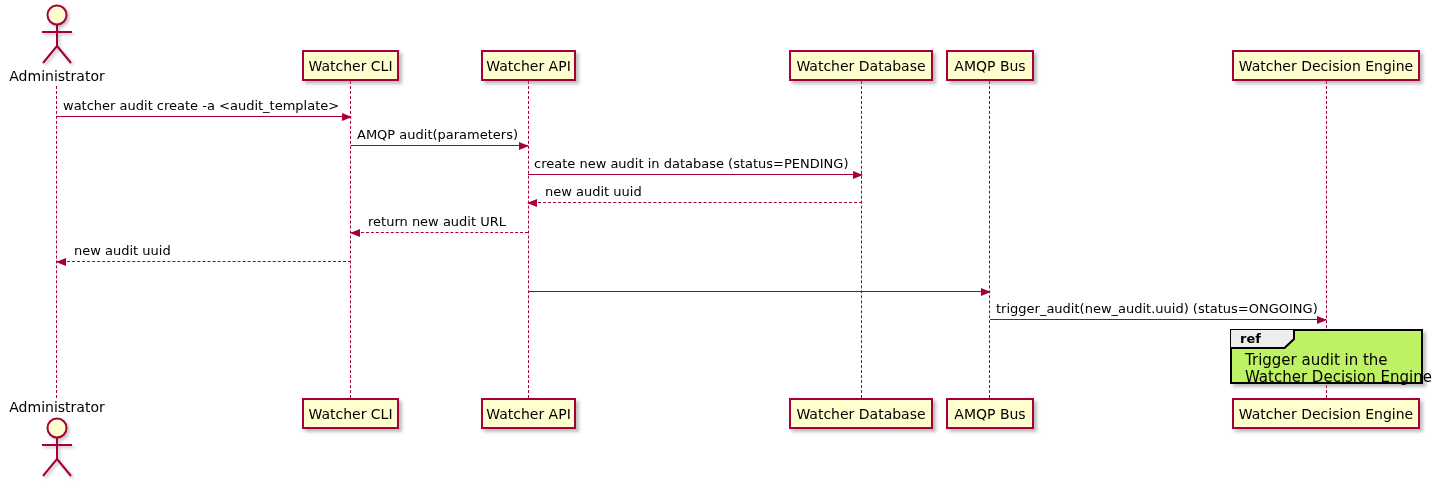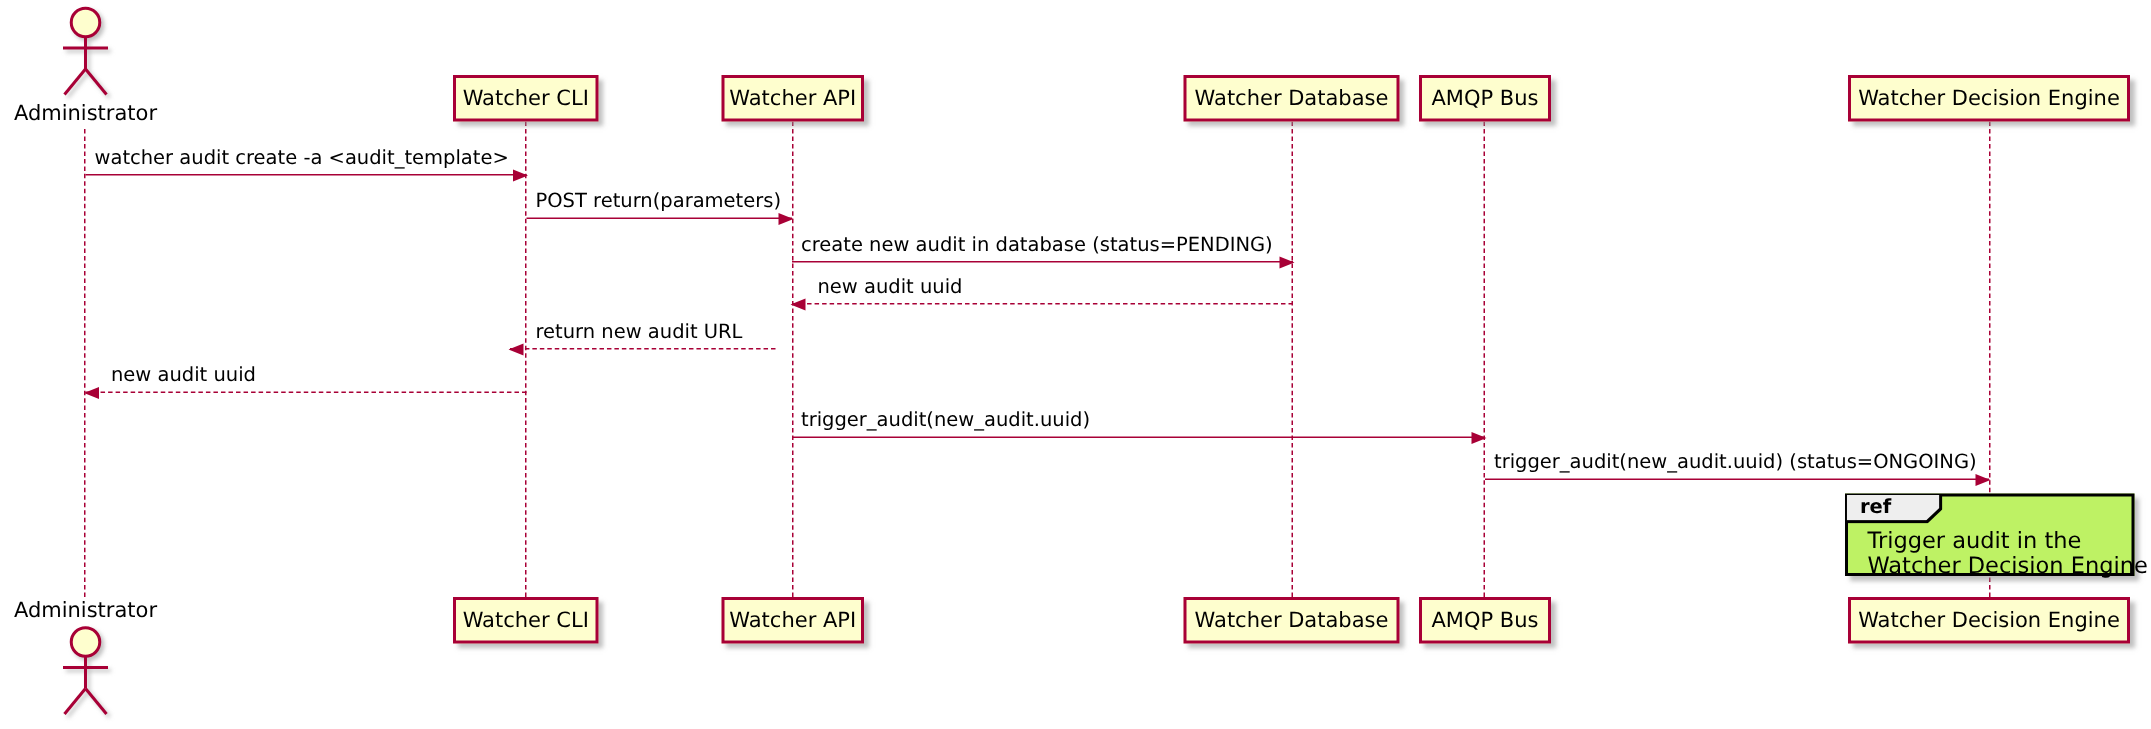--- a/index.html
+++ b/index.html
@@ -98,51 +98,50 @@
   <div class="pbox" style="left:946px; top:50px; width:88px">AMQP Bus</div>
   <div class="pbox" style="left:1232px; top:50px; width:188px">Watcher Decision Engine</div>
 
   <div class="msg" style="left:57px; top:99px; width:294px">
     <span class="lbl">watcher audit create -a &lt;audit_template&gt;</span>
     <div class="line"></div>
     <i class="ah r"></i>
   </div>
 
   <div class="msg" style="left:351px; top:128px; width:177px">
-    <span class="lbl">POST return(parameters)</span>
+    <span class="lbl">AMQP audit(parameters)</span>
     <div class="line"></div>
     <i class="ah r"></i>
   </div>
 
   <div class="msg" style="left:528px; top:157px; width:334px">
     <span class="lbl">create new audit in database (status=PENDING)</span>
     <div class="line"></div>
     <i class="ah r"></i>
   </div>
 
   <div class="msg ret" style="left:528px; top:185px; width:334px">
     <span class="lbl">new audit uuid</span>
     <div class="line"></div>
     <i class="ah l"></i>
   </div>
 
-  <div class="msg ret" style="left:340px; top:215px; width:177px">
+  <div class="msg ret" style="left:351px; top:215px; width:177px">
     <span class="lbl">return new audit URL</span>
     <div class="line"></div>
     <i class="ah l"></i>
   </div>
 
   <div class="msg ret" style="left:57px; top:244px; width:294px">
     <span class="lbl">new audit uuid</span>
     <div class="line"></div>
     <i class="ah l"></i>
   </div>
 
   <div class="msg" style="left:528px; top:274px; width:462px">
-    <span class="lbl">trigger_audit(new_audit.uuid)</span>
     <div class="line"></div>
     <i class="ah r"></i>
   </div>
 
   <div class="msg" style="left:990px; top:302px; width:336px">
     <span class="lbl">trigger_audit(new_audit.uuid) (status=ONGOING)</span>
     <div class="line"></div>
     <i class="ah r"></i>
   </div>
 

